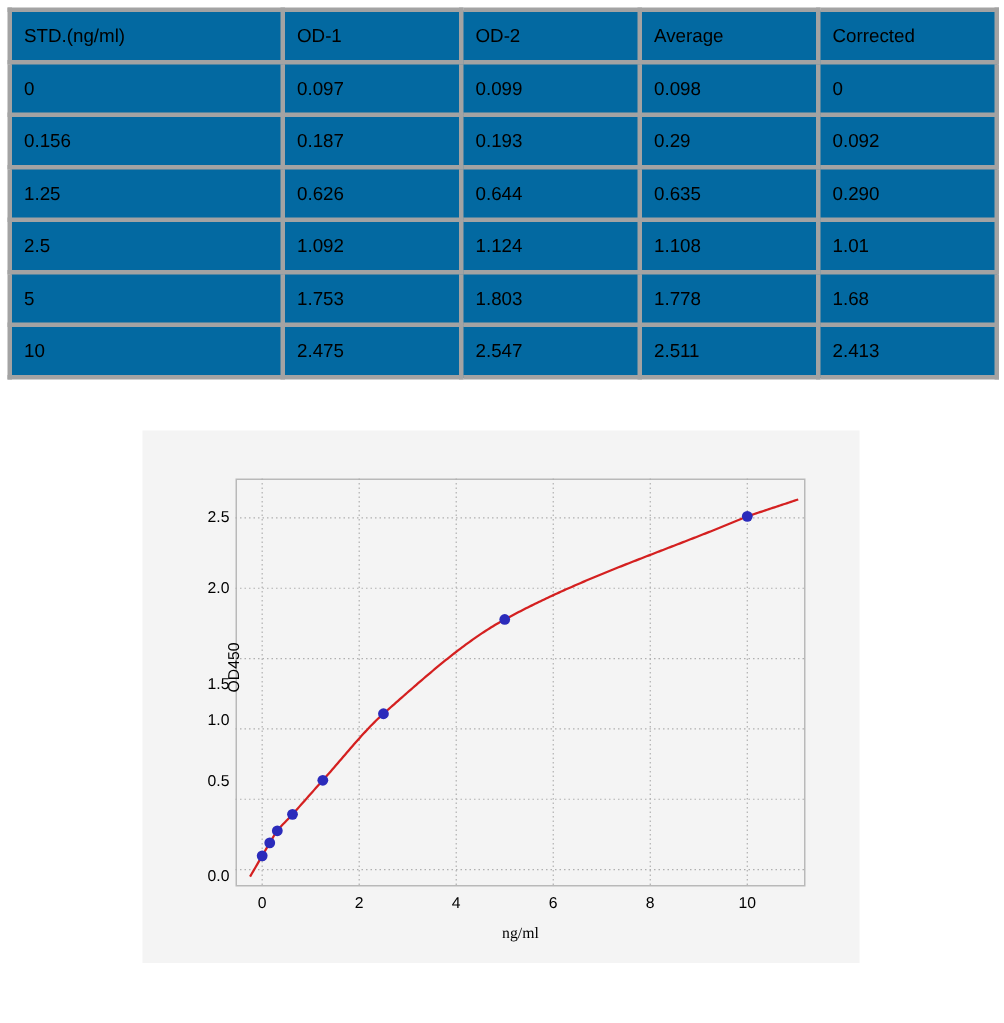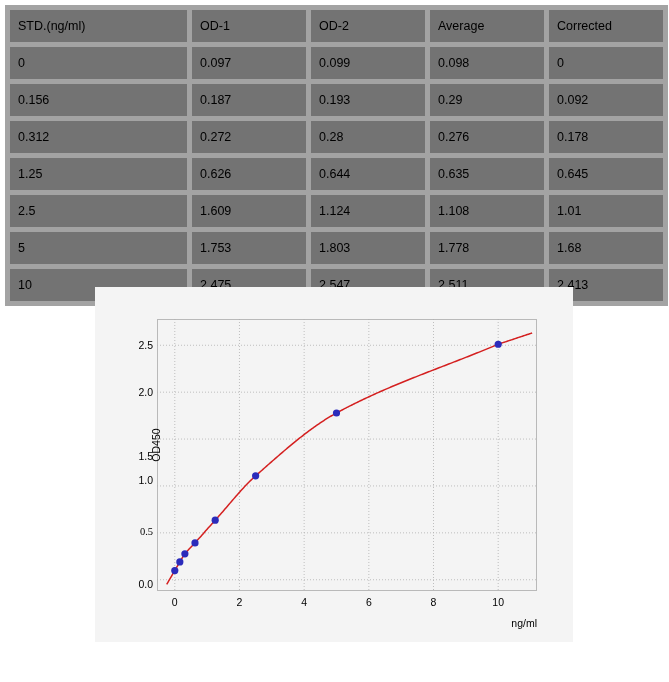--- a/index.html
+++ b/index.html
@@ -20,29 +20,29 @@
     table-layout: fixed;
     width: 658px;
     margin: 5px 0 0 5px;
   }
   #std-table col.c0 { width: 182px; }
   #std-table col.c1 { width: 119px; }
   #std-table col.c2 { width: 119px; }
   #std-table col.c3 { width: 119px; }
   #std-table col.c4 { width: 119px; }
   #std-table th, #std-table td {
-    border: 5px solid #a3a3a3;
+    border: 3px solid #a3a3a3;
     font-weight: normal;
     font-size: 12.5px;
     text-align: left;
     padding: 7px 0 7px 8px;
     height: 18px;
     line-height: 18px;
     color: #000;
-    background: #737373;
+    background: #0369a1;
   }
   .chart-wrap {
     position: absolute;
     left: 95px;
     top: 287px;
     width: 478px;
     height: 355px;
     background: #f4f4f4;
   }
   .plot-outer {
@@ -71,23 +71,24 @@
     transform-origin: center center;
     text-align: center;
     font-size: 10.5px;
     color: #000;
   }
   .xlabel {
     position: absolute;
     left: 0;
     top: 298px;
     width: 380px;
-    text-align: right;
-    font-size: 10.5px;
-    color: #000;
+    text-align: center;
+    font-size: 10.5px;
+    color: #000;
+    font-family: Liberation Serif, serif;
   }
   .ytick {
     position: absolute;
     right: 384px;
     width: 40px;
     text-align: right;
     font-size: 10.5px;
     color: #000;
     transform: translateY(-50%);
     white-space: nowrap;
@@ -137,36 +138,29 @@
       <td>0</td>
     </tr>
     <tr>
       <td>0.156</td>
       <td>0.187</td>
       <td>0.193</td>
       <td>0.29</td>
       <td>0.092</td>
     </tr>
     <tr>
-      <td>0.312</td>
-      <td>0.272</td>
-      <td>0.28</td>
-      <td>0.276</td>
-      <td>0.178</td>
-    </tr>
-    <tr>
       <td>1.25</td>
       <td>0.626</td>
       <td>0.644</td>
       <td>0.635</td>
-      <td>0.645</td>
+      <td>0.290</td>
     </tr>
     <tr>
       <td>2.5</td>
-      <td>1.609</td>
+      <td>1.092</td>
       <td>1.124</td>
       <td>1.108</td>
       <td>1.01</td>
     </tr>
     <tr>
       <td>5</td>
       <td>1.753</td>
       <td>1.803</td>
       <td>1.778</td>
       <td>1.68</td>
@@ -202,21 +196,21 @@
         <circle cx="22.832340425531918" cy="242.92413793103447" r="3.6" fill="#2b2bbb"></circle>
         <circle cx="27.87744680851064" cy="234.85793103448276" r="3.6" fill="#2b2bbb"></circle>
         <circle cx="38" cy="223.88413793103447" r="3.6" fill="#2b2bbb"></circle>
         <circle cx="58.212765957446805" cy="201.1862068965517" r="3.6" fill="#2b2bbb"></circle>
         <circle cx="98.63829787234042" cy="156.82206896551722" r="3.6" fill="#2b2bbb"></circle>
         <circle cx="179.48936170212764" cy="93.9806896551724" r="3.6" fill="#2b2bbb"></circle>
         <circle cx="341.19148936170217" cy="25.23034482758615" r="3.6" fill="#2b2bbb"></circle>
       </svg>
     <div id="yticks">
         <div class="ytick" style="top: 265px;">0.0</div>
-        <div class="ytick" style="top: 212px; font-family: Liberation Serif, serif;">0.5</div>
+        <div class="ytick" style="top: 202px;">0.5</div>
         <div class="ytick" style="top: 161px;">1.0</div>
         <div class="ytick" style="top: 137px;">1.5</div>
         <div class="ytick" style="top: 73.1586px;">2.0</div>
         <div class="ytick" style="top: 26.2621px;">2.5</div>
       </div>
     <div id="xticks">
         <div class="xtick" style="left: 17.7872px;">0</div>
         <div class="xtick" style="left: 82.4681px;">2</div>
         <div class="xtick" style="left: 147.149px;">4</div>
         <div class="xtick" style="left: 211.83px;">6</div>

